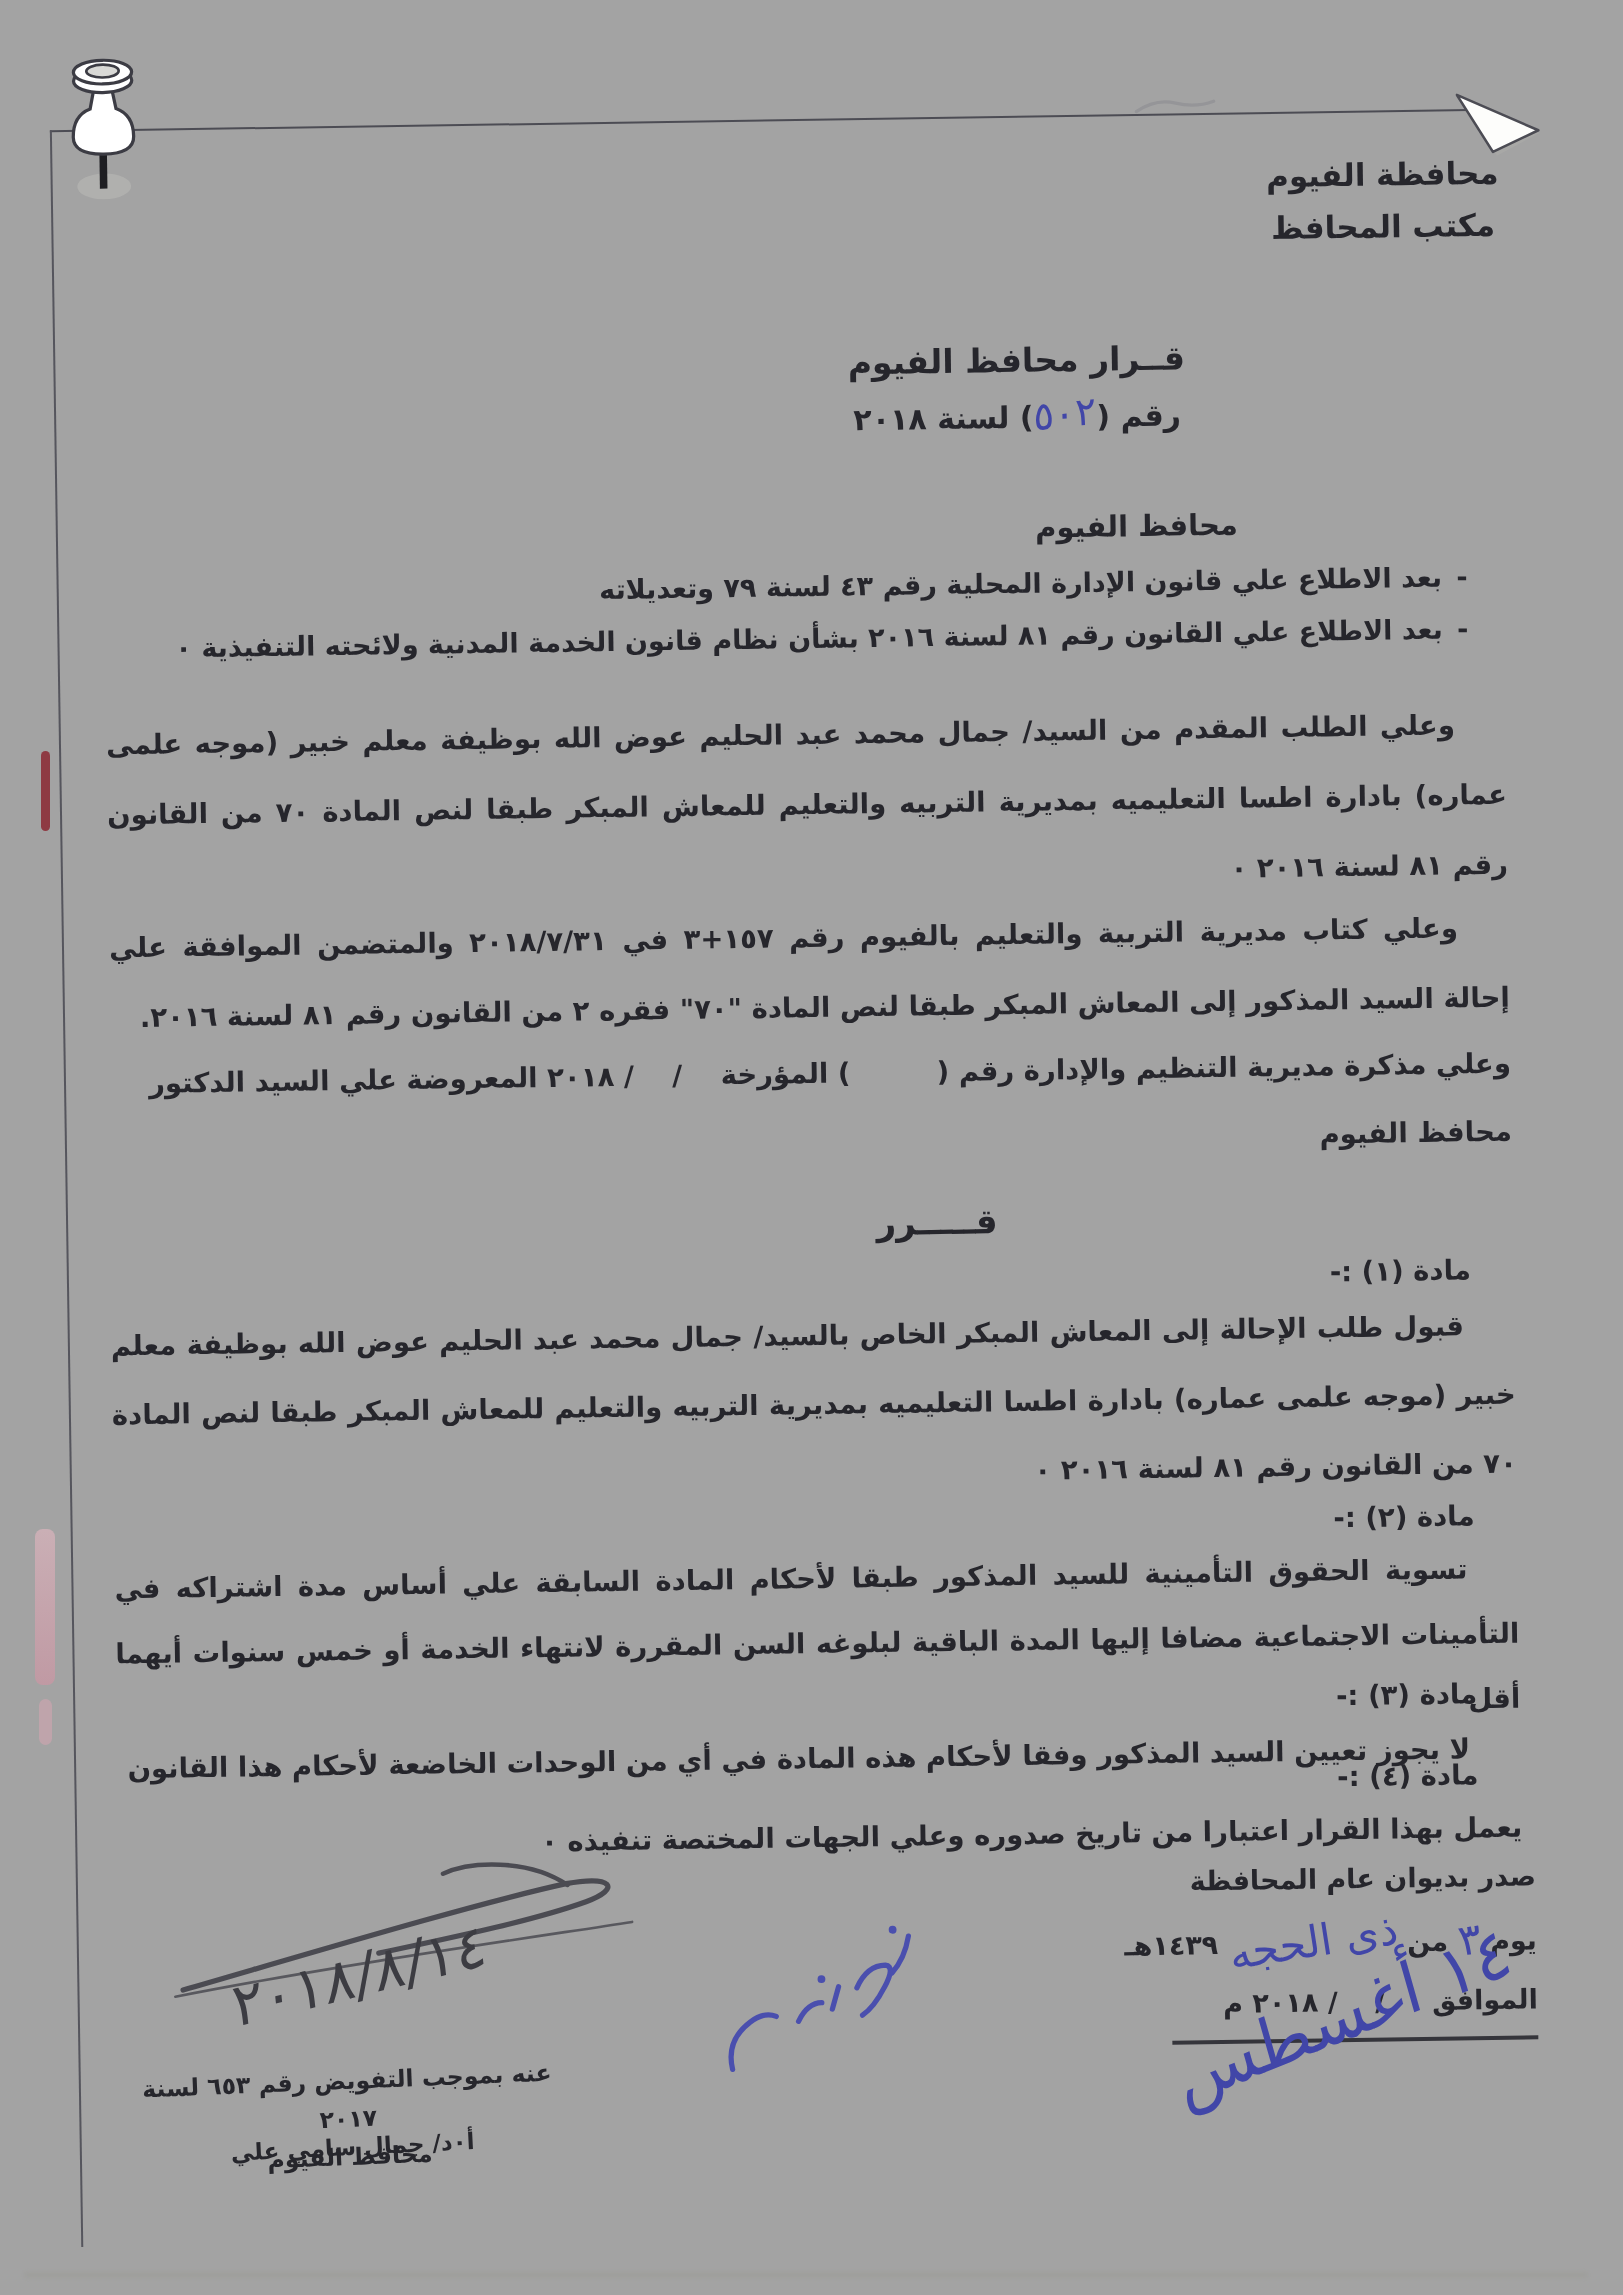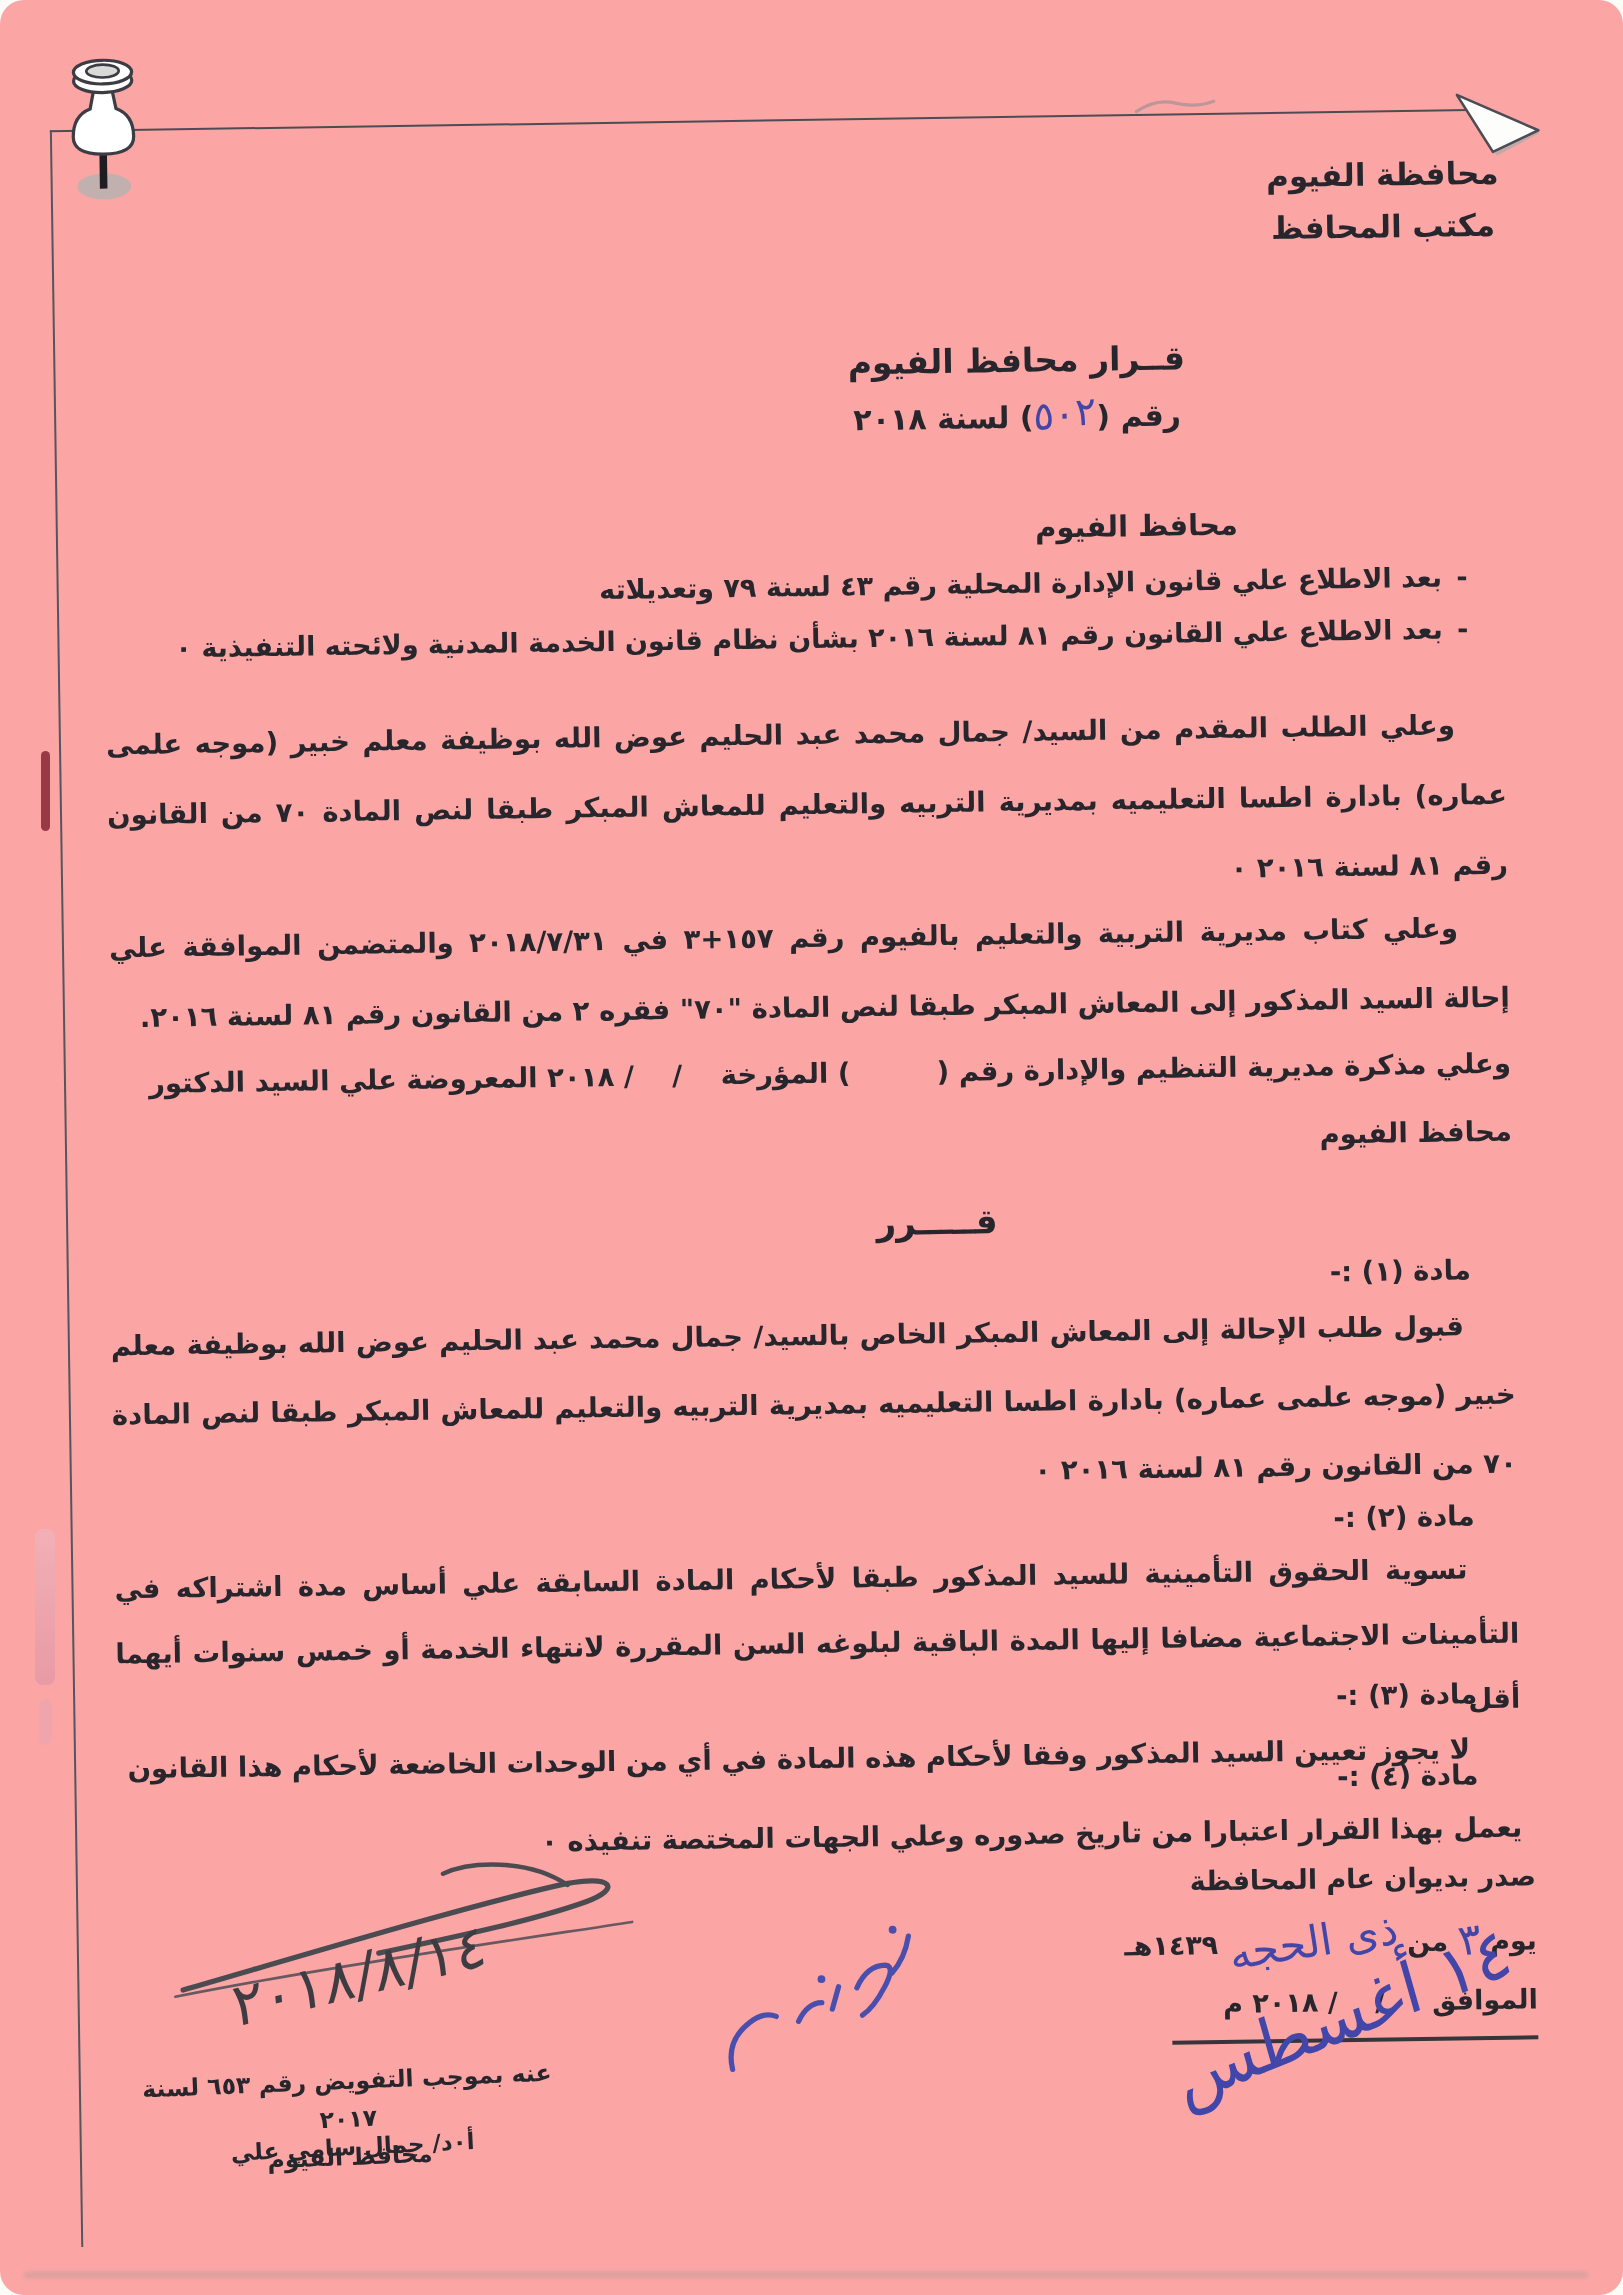--- a/index.html
+++ b/index.html
@@ -2,21 +2,21 @@
 <html lang="ar" style="font-size:10.5px"><head>
 <meta charset="utf-8">
 <style>
   html,body{margin:0;padding:0;}
   body{
     width:1623px;height:2295px;position:relative;overflow:hidden;
     background:#fbfbf8;
     font-family:"DejaVu Sans", sans-serif;
     color:#26262c;
   }
-  .paper{position:absolute;inset:0;background:#fca5a5;border-radius:24px;}
+  .paper{position:absolute;inset:0;background:#a3a3a3;}
   .content{
     position:absolute;left:0;top:0;width:1623px;height:2295px;
     transform:rotate(-0.85deg);transform-origin:811px 1145px;
     direction:rtl;
   }
   .frame-top{position:absolute;left:65px;top:119px;width:1420px;height:2px;background:#4c4c54;}
   .frame-left{position:absolute;left:65px;top:119px;width:2px;height:2117px;background:#55555d;}
   .office{
     position:absolute;right:110px;top:157px;text-align:center;
     font-weight:bold;font-size:31px;line-height:52px;letter-spacing:0.7px;

